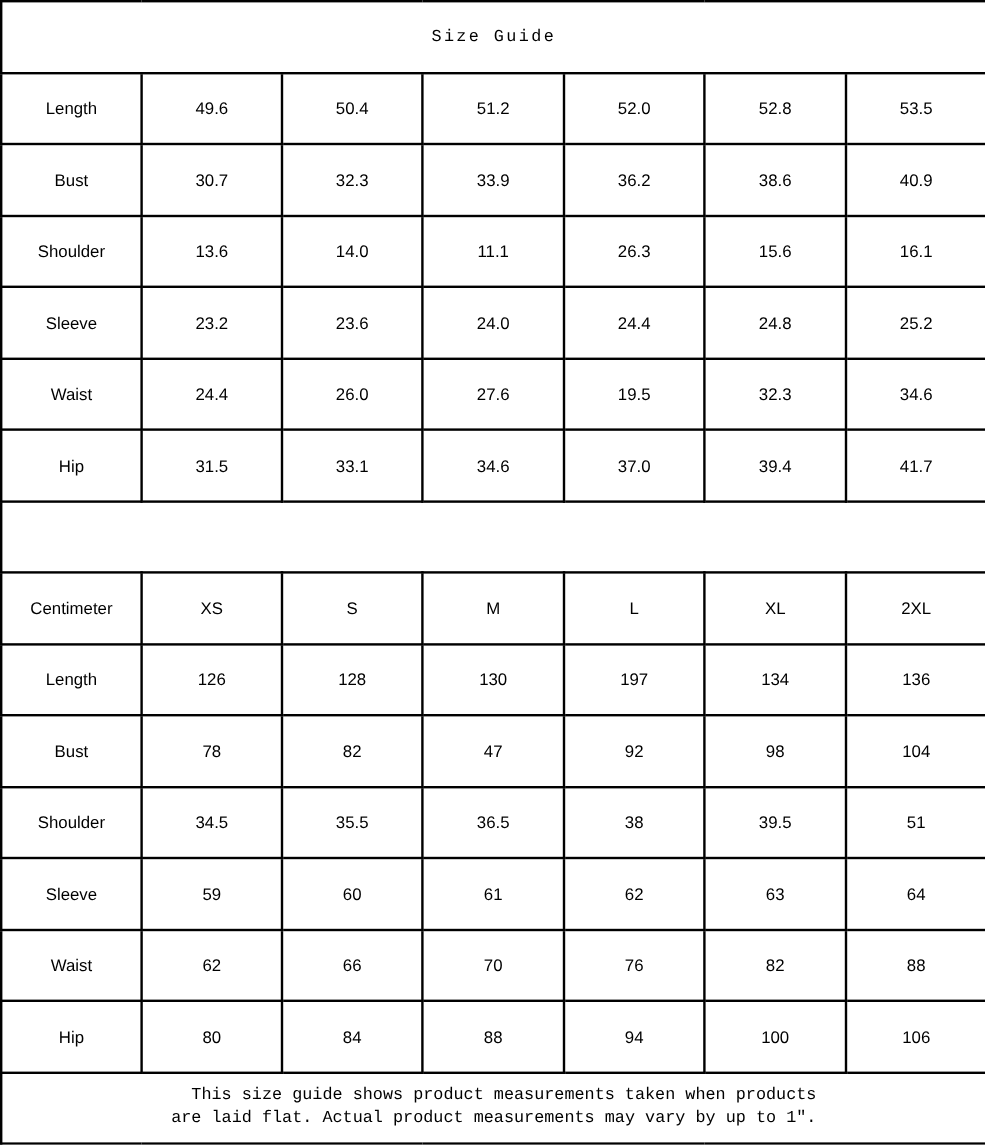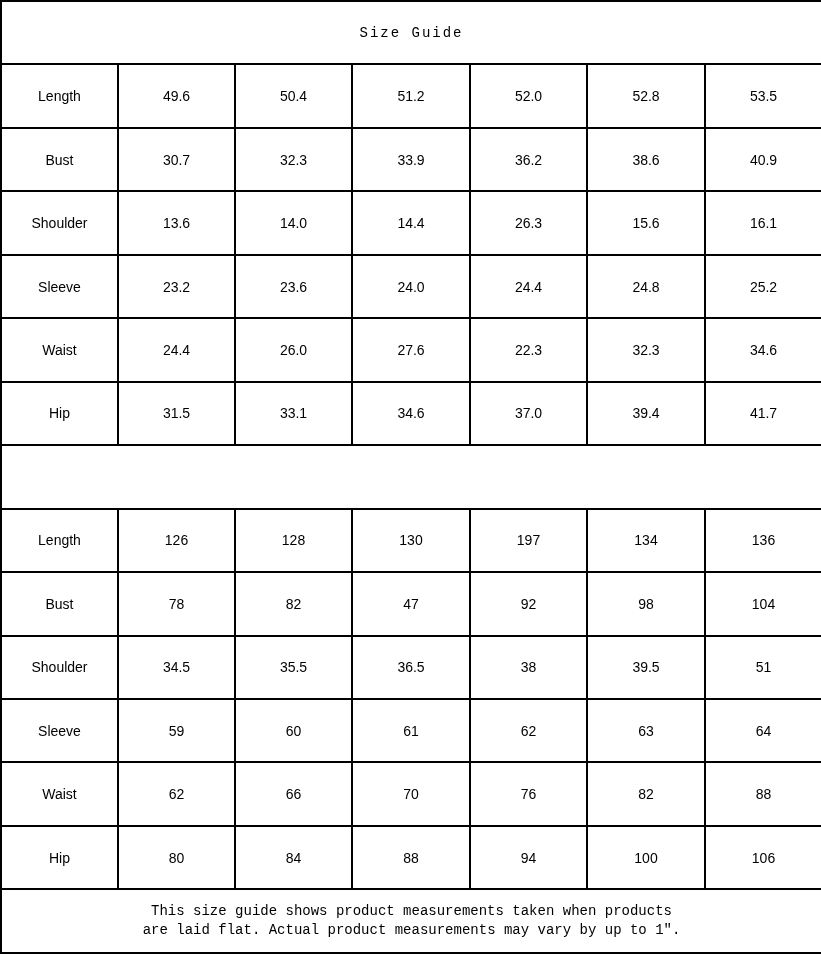--- a/index.html
+++ b/index.html
@@ -33,21 +33,21 @@
     font-size: 21px;
     letter-spacing: 2px;
     font-weight: 400;
   }
   td.footer-cell {
     font-family: "Liberation Mono", "DejaVu Sans Mono", monospace;
     font-size: 13.5px;
   }
   .footer-text {
     display: inline-block;
-    text-align: center;
+    text-align: right;
     line-height: 19px;
   }
 </style>
 </head>
 <body>
 
 <table class="sg">
   <colgroup>
     <col style="width:117px">
       <col style="width:117px">
@@ -79,57 +79,66 @@
     <td>32.3</td>
     <td>33.9</td>
     <td>36.2</td>
     <td>38.6</td>
     <td>40.9</td>
   </tr>
   <tr class="r">
     <td class="b">Shoulder</td>
     <td>13.6</td>
     <td>14.0</td>
-    <td>14.4</td>
+    <td>11.1</td>
     <td>26.3</td>
     <td>15.6</td>
     <td>16.1</td>
   </tr>
   <tr class="r">
     <td class="b">Sleeve</td>
     <td>23.2</td>
     <td>23.6</td>
     <td>24.0</td>
     <td>24.4</td>
     <td>24.8</td>
     <td>25.2</td>
   </tr>
   <tr class="r">
     <td class="b">Waist</td>
     <td>24.4</td>
     <td>26.0</td>
     <td>27.6</td>
-    <td>22.3</td>
+    <td>19.5</td>
     <td>32.3</td>
     <td>34.6</td>
   </tr>
   <tr class="r">
     <td class="b">Hip</td>
     <td>31.5</td>
     <td>33.1</td>
     <td>34.6</td>
     <td>37.0</td>
     <td>39.4</td>
     <td>41.7</td>
   </tr>
 
   <tr class="r">
     <td colspan="7"></td>
   </tr>
 
+  <tr class="r">
+    <td class="b">Centimeter</td>
+    <td class="b">XS</td>
+    <td class="b">S</td>
+    <td class="b">M</td>
+    <td class="b">L</td>
+    <td class="b">XL</td>
+    <td class="b">2XL</td>
+  </tr>
 
   <tr class="r">
     <td class="b">Length</td>
     <td>126</td>
     <td>128</td>
     <td>130</td>
     <td>197</td>
     <td>134</td>
     <td>136</td>
   </tr>

